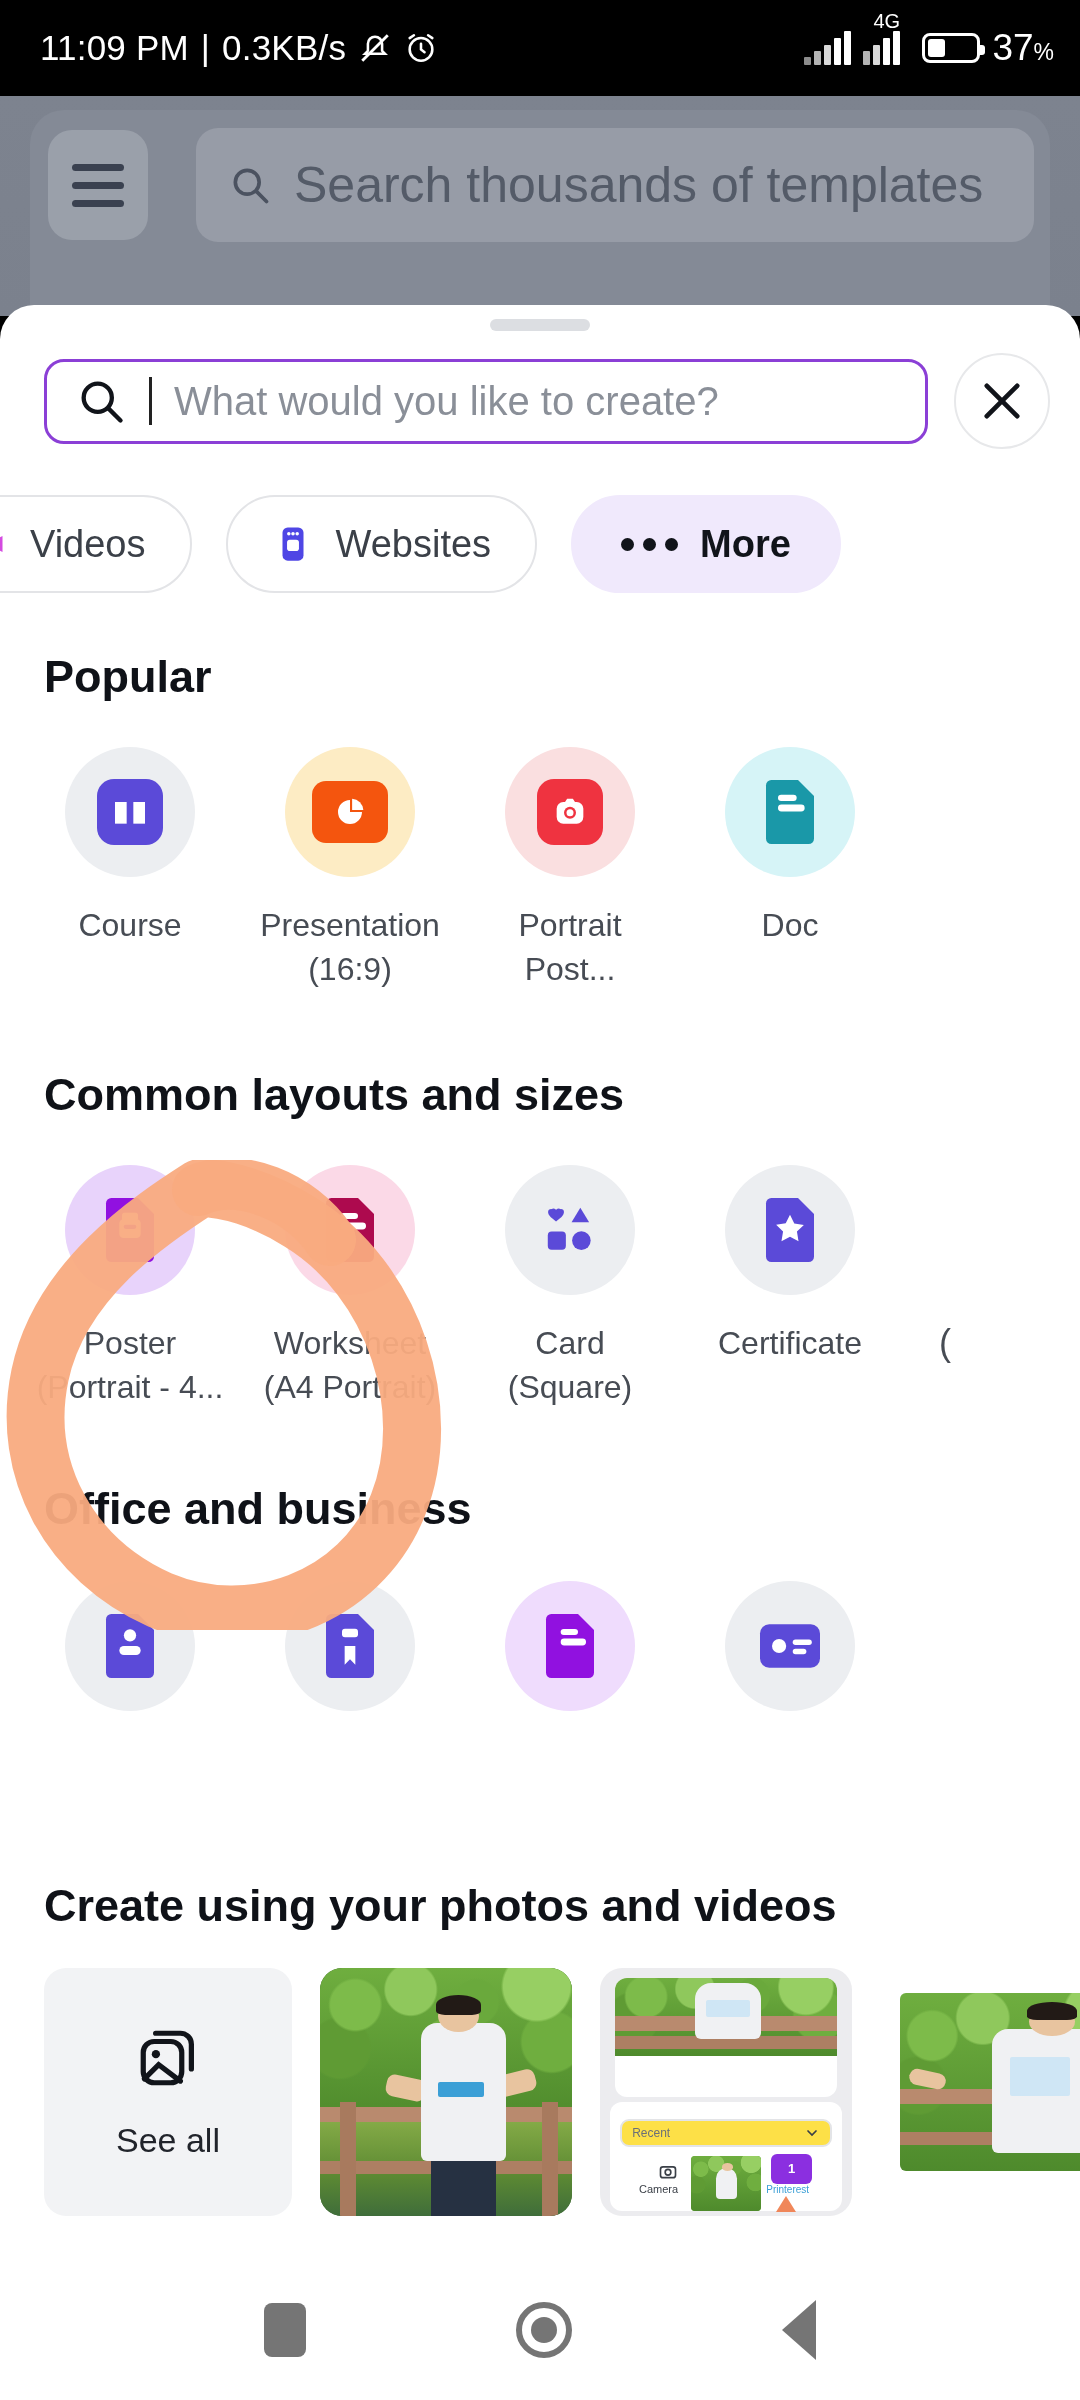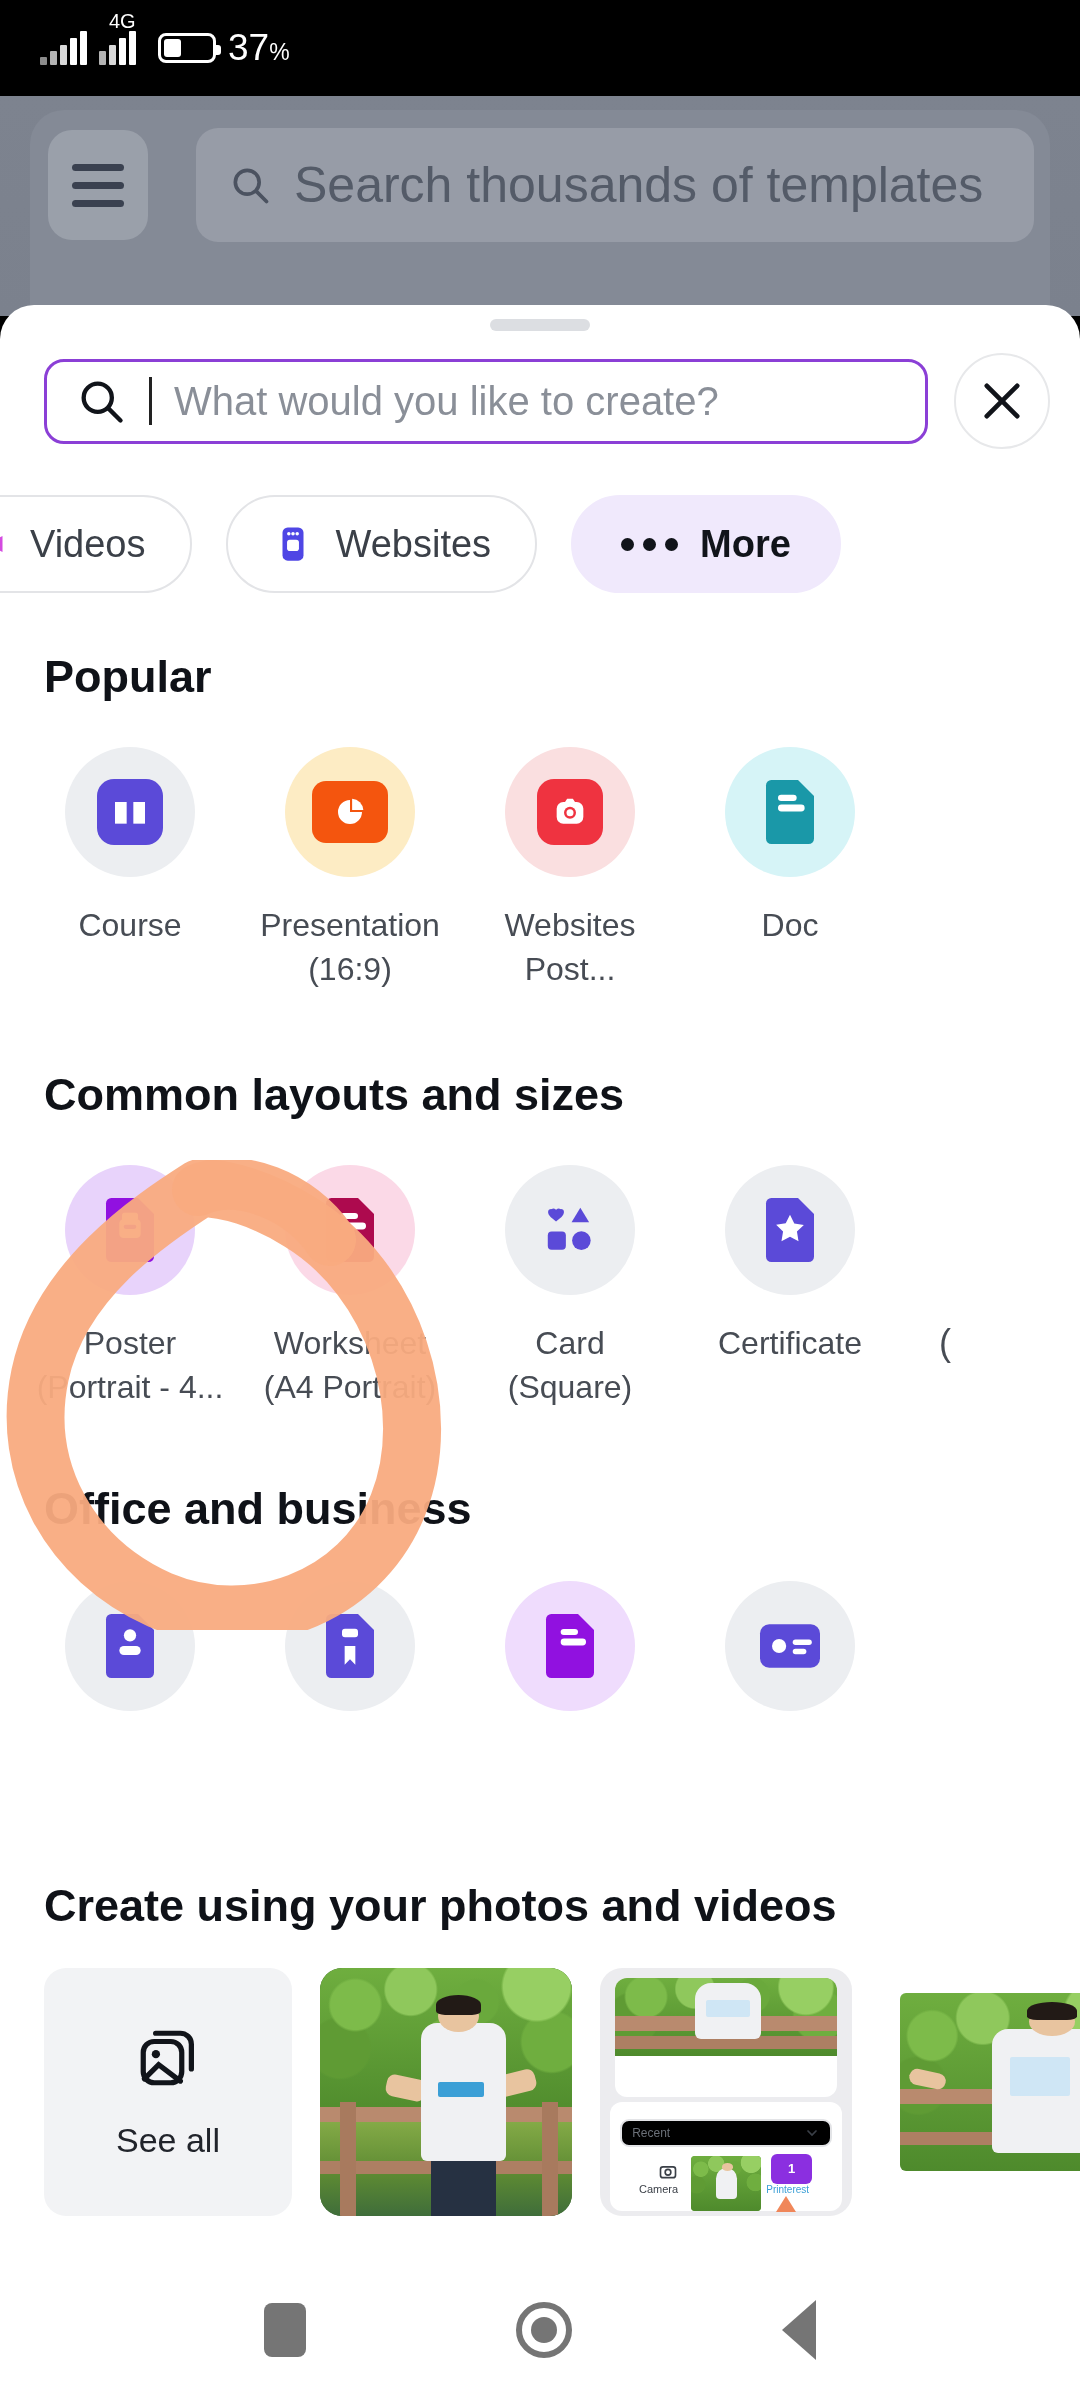--- a/index.html
+++ b/index.html
@@ -138,21 +138,21 @@
   .p-logo{position:absolute;left:47%;top:46%;width:18%;height:6%;background:#3b9fd6;border-radius:2px;}
   .p-arm1{position:absolute;left:26%;top:44%;width:16%;height:9%;background:#e8c49f;border-radius:8px;transform:rotate(12deg);}
   .p-arm2{position:absolute;left:70%;top:42%;width:16%;height:9%;background:#e8c49f;border-radius:8px;transform:rotate(-14deg);}
 
   
   .s-bg{position:absolute;inset:0;background:#ececef;}
   .s-card{position:absolute;left:6%;top:4%;width:88%;height:48%;background:#fff;border-radius:12px;overflow:hidden;}
   .s-img{position:absolute;left:0;top:0;width:100%;height:66%;}
   .s-sheet{position:absolute;left:4%;top:54%;width:92%;height:44%;background:#fff;border-radius:12px;}
   .s-grab{position:absolute;left:44%;top:56%;width:12%;height:4px;background:#d4d6da;border-radius:2px;}
-  .s-sel{position:absolute;left:8%;top:61%;width:84%;height:11%;background:#000000;border:2px solid #e3e4e7;border-radius:9px;
+  .s-sel{position:absolute;left:8%;top:61%;width:84%;height:11%;background:#fde047;border:2px solid #e3e4e7;border-radius:9px;
      display:flex;align-items:center;justify-content:space-between;padding:0 10px;}
   .s-sel span{font-size:12px;color:#6b7078;}
   .s-cam{position:absolute;left:9%;top:78%;font-size:11px;color:#3a3f47;text-align:right;width:22%;}
   .s-tn{position:absolute;left:36%;top:76%;width:28%;height:22%;border-radius:4px;overflow:hidden;background:#6fae3f;}
   .s-badge{position:absolute;left:68%;top:75%;width:16%;height:12%;background:#8b2fe0;border-radius:6px;color:#fff;
      font-size:13px;display:flex;align-items:center;justify-content:center;font-weight:700;}
   .s-wm{position:absolute;left:66%;top:87%;font-size:10px;color:#3b9fd6;}
   .s-arrow{position:absolute;left:70%;top:92%;width:0;height:0;border-left:10px solid transparent;border-right:10px solid transparent;border-bottom:16px solid #f0875a;}
 
   
@@ -169,20 +169,34 @@
   .nv-home i{width:26px;height:26px;border-radius:50%;background:#757575;display:block;}
   .nv-back{width:0;height:0;border-top:30px solid transparent;border-bottom:30px solid transparent;border-right:34px solid #757575;}
 
   
   .annot{position:absolute;left:0;top:1160px;width:1080px;height:470px;pointer-events:none;}
 </style>
 </head>
 <body>
 
 <div class="statusbar">
+  <div class="sb-left">
+    <span>11:09 PM</span>
+    <span>|</span>
+    <span>0.3KB/s</span>
+    <svg class="mute" viewBox="0 0 24 24">
+      <path d="M7 9a5 5 0 0 1 10 0v5l2 2H5l2-2V9z" fill="none" stroke="#fff" stroke-width="1.8"></path>
+      <line x1="3" y1="21" x2="21" y2="3" stroke="#fff" stroke-width="2"></line>
+    </svg>
+    <svg class="alarm" viewBox="0 0 24 24">
+      <circle cx="12" cy="13" r="8" fill="none" stroke="#fff" stroke-width="1.8"></circle>
+      <path d="M12 9v4l2.5 2" fill="none" stroke="#fff" stroke-width="1.8" stroke-linecap="round"></path>
+      <path d="M4 5l3-2M20 5l-3-2" stroke="#fff" stroke-width="1.8" stroke-linecap="round"></path>
+    </svg>
+  </div>
   <div class="sb-right">
     <span class="sig">
         <i></i>
         <i></i>
         <i></i>
         <i></i>
         <i></i>
       </span>
     <span class="sig sig2">
       <span class="gtag">4G</span>
@@ -293,21 +307,21 @@
         <div class="tile" style="background:#ef3340">
           <svg width="40" height="40" viewBox="0 0 24 24">
             <rect x="4" y="6" width="16" height="13" rx="4" fill="#fff"></rect>
             <circle cx="12" cy="12.5" r="3.6" fill="#ef3340"></circle>
               <circle cx="12" cy="12.5" r="2.1" fill="#fff"></circle>
             <circle cx="17" cy="8.2" r="1.1" fill="#fff"></circle>
             <path d="M9 6l1.3-2h3.4L15 6z" fill="#fff"></path>
           </svg>
         </div>
       </div>
-      <div class="cap">Websites Post...</div>
+      <div class="cap">Portrait Post...</div>
     </div>
     <div class="cell">
       <div class="bubble" style="background:#d6f4f7">
         <svg width="64" height="70" viewBox="0 0 24 26">
           <path d="M3 3a2 2 0 0 1 2-2h10l6 6v16a2 2 0 0 1-2 2H5a2 2 0 0 1-2-2z" fill="#1a98a8"></path>
           <rect x="7.5" y="6.5" width="7" height="2.4" rx="1.2" fill="#fff"></rect>
           <rect x="7.5" y="10.2" width="10" height="2.6" rx="1.3" fill="#fff"></rect>
         </svg>
       </div>
       <div class="cap">Doc</div>

